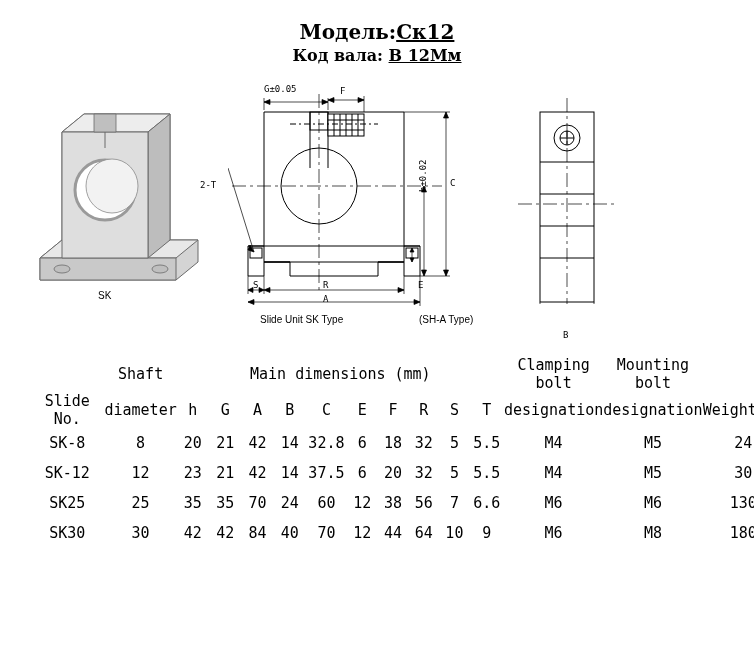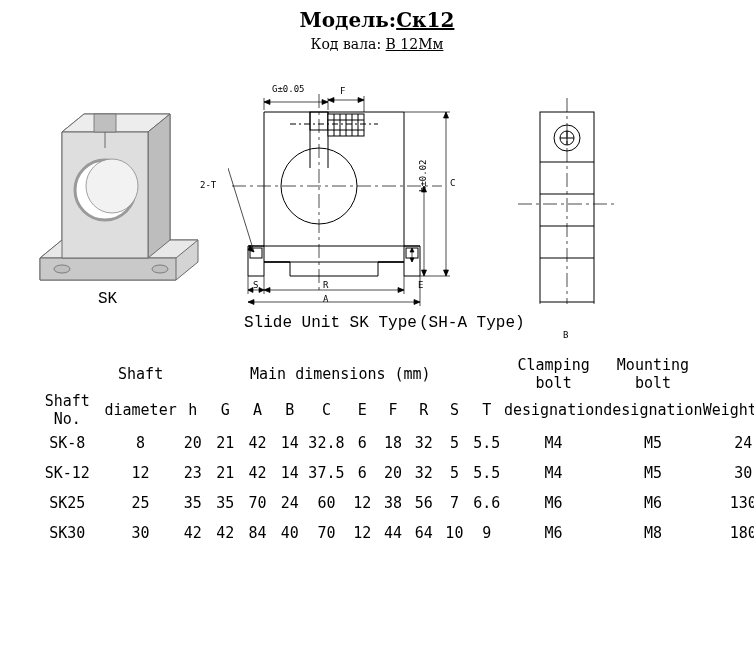--- a/index.html
+++ b/index.html
@@ -20,48 +20,48 @@
     width: 754px;
     height: 648px;
   }
   
   .header {
     position: absolute;
     top: 0;
     left: 0;
     width: 754px;
     text-align: center;
-    padding-top: 8px;
+    padding-top: 20px;
   }
   .header .line1 {
     font-size: 20px;
     font-weight: bold;
     line-height: 24px;
     letter-spacing: 0px;
   }
   .header .line2 {
-    font-size: 14px;
-    font-weight: normal;
+    font-size: 16px;
+    font-weight: bold;
     line-height: 24px;
   }
   .header .underline {
     text-decoration: underline;
   }
   
   .drawings {
     position: absolute;
     top: 62px;
     left: 0;
     width: 754px;
     height: 290px;
   }
   .caption {
     position: absolute;
-    font-family: Liberation Mono, monospace;
-    font-size: 16px;
+    font-family: Liberation Sans, sans-serif;
+    font-size: 10px;
   }
   .dimtext {
     position: absolute;
     font-family: "DejaVu Sans Mono", monospace;
     font-size: 9px;
     white-space: nowrap;
   }
   svg { display: block; }
   
   .table-wrap {
@@ -211,21 +211,21 @@
 
         <line x1="20" y1="226" x2="192" y2="226"></line>
         <path d="M20,226 l6,-2.5 l0,5 z" fill="#000"></path>
         <path d="M192,226 l-6,-2.5 l0,5 z" fill="#000"></path>
         <line x1="192" y1="200" x2="192" y2="230"></line>
 
         <line x1="0" y1="92" x2="26" y2="176"></line>
         <path d="M26,176 l-6,-2 l2,-5 z" fill="#000"></path>
       </g>
     </svg>
-    <div class="dimtext" style="left:272px; top:22px;">G±0.05</div>
+    <div class="dimtext" style="left:264px; top:22px;">G±0.05</div>
     <div class="dimtext" style="left:340px; top:24px;">F</div>
     <div class="dimtext" style="left:450px; top:116px;">C</div>
     <div class="dimtext" style="left:418px; top:130px; transform:rotate(-90deg); transform-origin:left top;">h±0.02</div>
     <div class="dimtext" style="left:418px; top:218px;">E</div>
     <div class="dimtext" style="left:200px; top:118px;">2-T</div>
     <div class="dimtext" style="left:253px; top:218px;">S</div>
     <div class="dimtext" style="left:323px; top:218px;">R</div>
     <div class="dimtext" style="left:323px; top:232px;">A</div>
 
     <svg width="150" height="220" style="position:absolute; left:510px; top:22px;">
@@ -247,21 +247,21 @@
       <g stroke="#000" stroke-width="0.7" fill="none">
         <line x1="30" y1="232" x2="84" y2="232"></line>
         <path d="M30,232 l6,-2.5 l0,5 z" fill="#000"></path>
         <path d="M84,232 l-6,-2.5 l0,5 z" fill="#000"></path>
         <line x1="30" y1="218" x2="30" y2="236"></line>
         <line x1="84" y1="218" x2="84" y2="236"></line>
       </g>
     </svg>
     <div class="dimtext" style="left:563px; top:268px;">B</div>
 
-    <div class="caption" style="left:244px; top:252px;text-align:center;">Slide  Unit SK Type</div>
+    <div class="caption" style="left:260px; top:252px;text-align:center;">Slide  Unit SK Type</div>
     <div class="caption" style="left:419px; top:252px;">(SH-A Type)</div>
   </div>
 
   <div class="table-wrap">
     <table class="spec">
       <colgroup>
         <col style="width:82px">
         <col style="width:68px">
         <col style="width:36px">
         <col style="width:36px">
@@ -280,21 +280,21 @@
       <tbody>
         <tr class="head-top">
           <td></td>
           <td>Shaft</td>
           <td colspan="10">Main  dimensions  (mm)</td>
           <td>Clamping bolt</td>
           <td>Mounting bolt</td>
           <td></td>
         </tr>
         <tr class="head-bot">
-          <td>Shaft No.</td>
+          <td>Slide No.</td>
           <td>diameter</td>
           <td>h</td>
           <td>G</td>
           <td>A</td>
           <td>B</td>
           <td>C</td>
           <td>E</td>
           <td>F</td>
           <td>R</td>
           <td>S</td>

